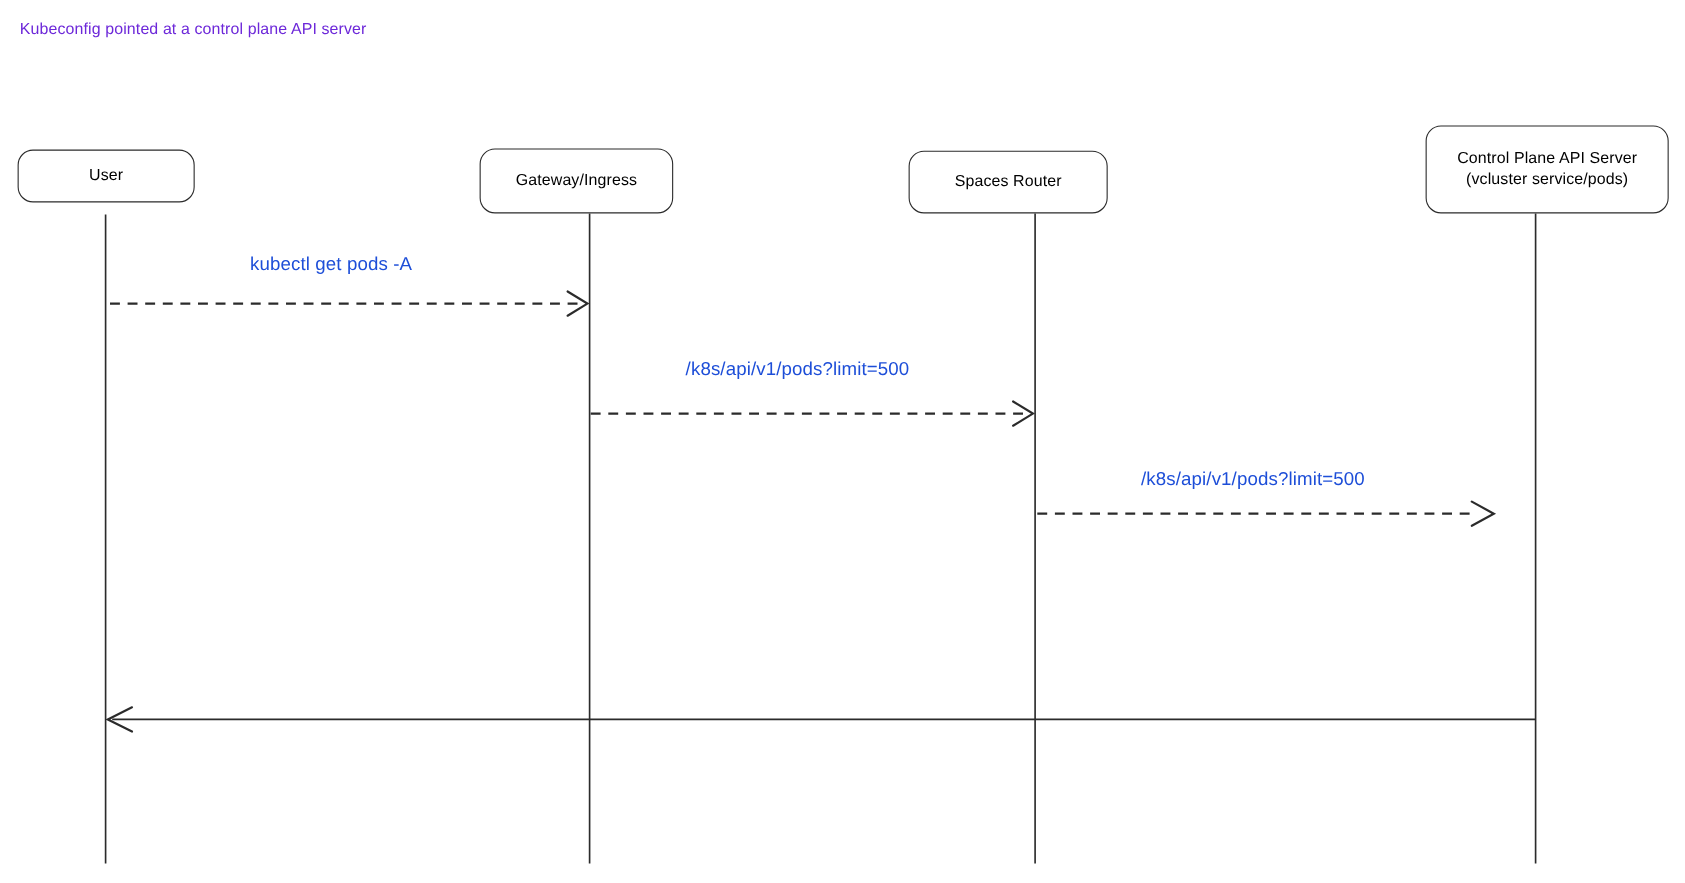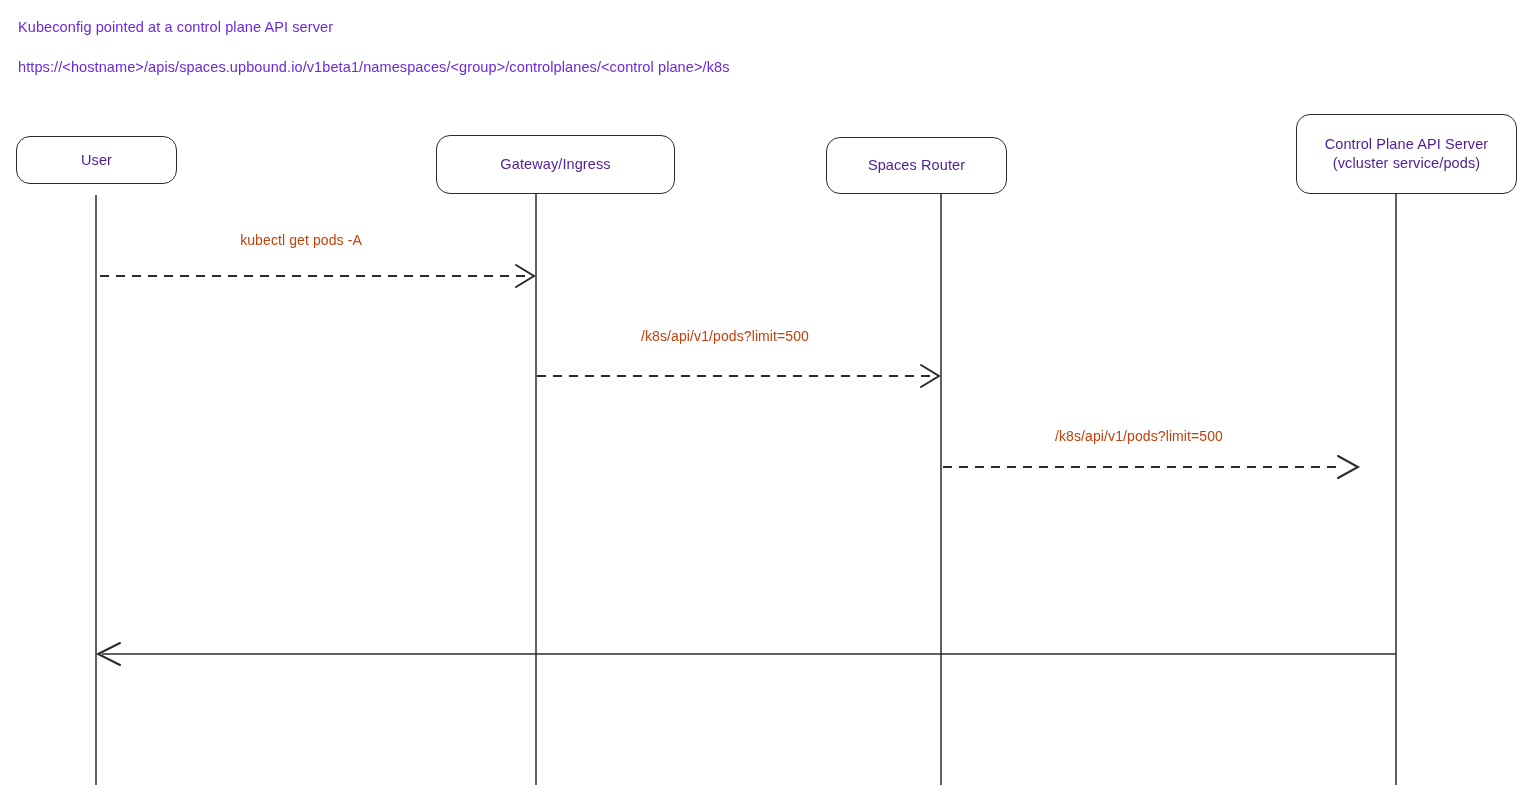--- a/index.html
+++ b/index.html
@@ -51,53 +51,52 @@
     background: #ffffff;
     display: flex;
     align-items: center;
     justify-content: center;
     text-align: center;
     z-index: 3;
   }
   .participant .plabel {
     font-size: 14.5px;
     line-height: 19px;
-    color: #4c1d95;
+    color: #000000;
     letter-spacing: 0.1px;
     padding: 0 10px;
     white-space: pre-line;
   }
 
   #p-user    { left: 16px;   top: 136px; width: 161px; height: 48px; }
-  #p-gateway { left: 436px;  top: 135px; width: 239px; height: 59px; }
+  #p-gateway { left: 436px;  top: 135px; width: 176px; height: 59px; }
   #p-router  { left: 826px;  top: 137px; width: 181px; height: 57px; }
   #p-cp      { left: 1296px; top: 114px; width: 221px; height: 80px; }
 
   
   .msg-label {
     position: absolute;
-    font-size: 14px;
+    font-size: 17px;
     line-height: 18px;
-    color: #c2410c;
+    color: #1d4ed8;
     white-space: nowrap;
     letter-spacing: 0.1px;
     transform: translateX(-50%);
     z-index: 4;
   }
   #msg-label-0 { left: 301px;  top: 231px; }
   #msg-label-1 { left: 725px;  top: 327px; }
   #msg-label-2 { left: 1139px; top: 427px; }
 </style>
 </head>
 <body>
 
 <div id="canvas">
 
   <div class="note" id="note-title">Kubeconfig pointed at a control plane API server</div>
-  <div class="note" id="note-url">https://&lt;hostname&gt;/apis/spaces.upbound.io/v1beta1/namespaces/&lt;group&gt;/controlplanes/&lt;control plane&gt;/k8s</div>
 
   <svg id="diagram" viewBox="0 0 1532 803" xmlns="http://www.w3.org/2000/svg">
 
     <g>
       <line x1="96" y1="195" x2="96" y2="785" stroke="#2b2b2b" stroke-width="1.5"></line>
       <line x1="536" y1="194" x2="536" y2="785" stroke="#2b2b2b" stroke-width="1.5"></line>
       <line x1="941" y1="194" x2="941" y2="785" stroke="#2b2b2b" stroke-width="1.5"></line>
       <line x1="1396" y1="194" x2="1396" y2="785" stroke="#2b2b2b" stroke-width="1.5"></line>
     </g>
 

